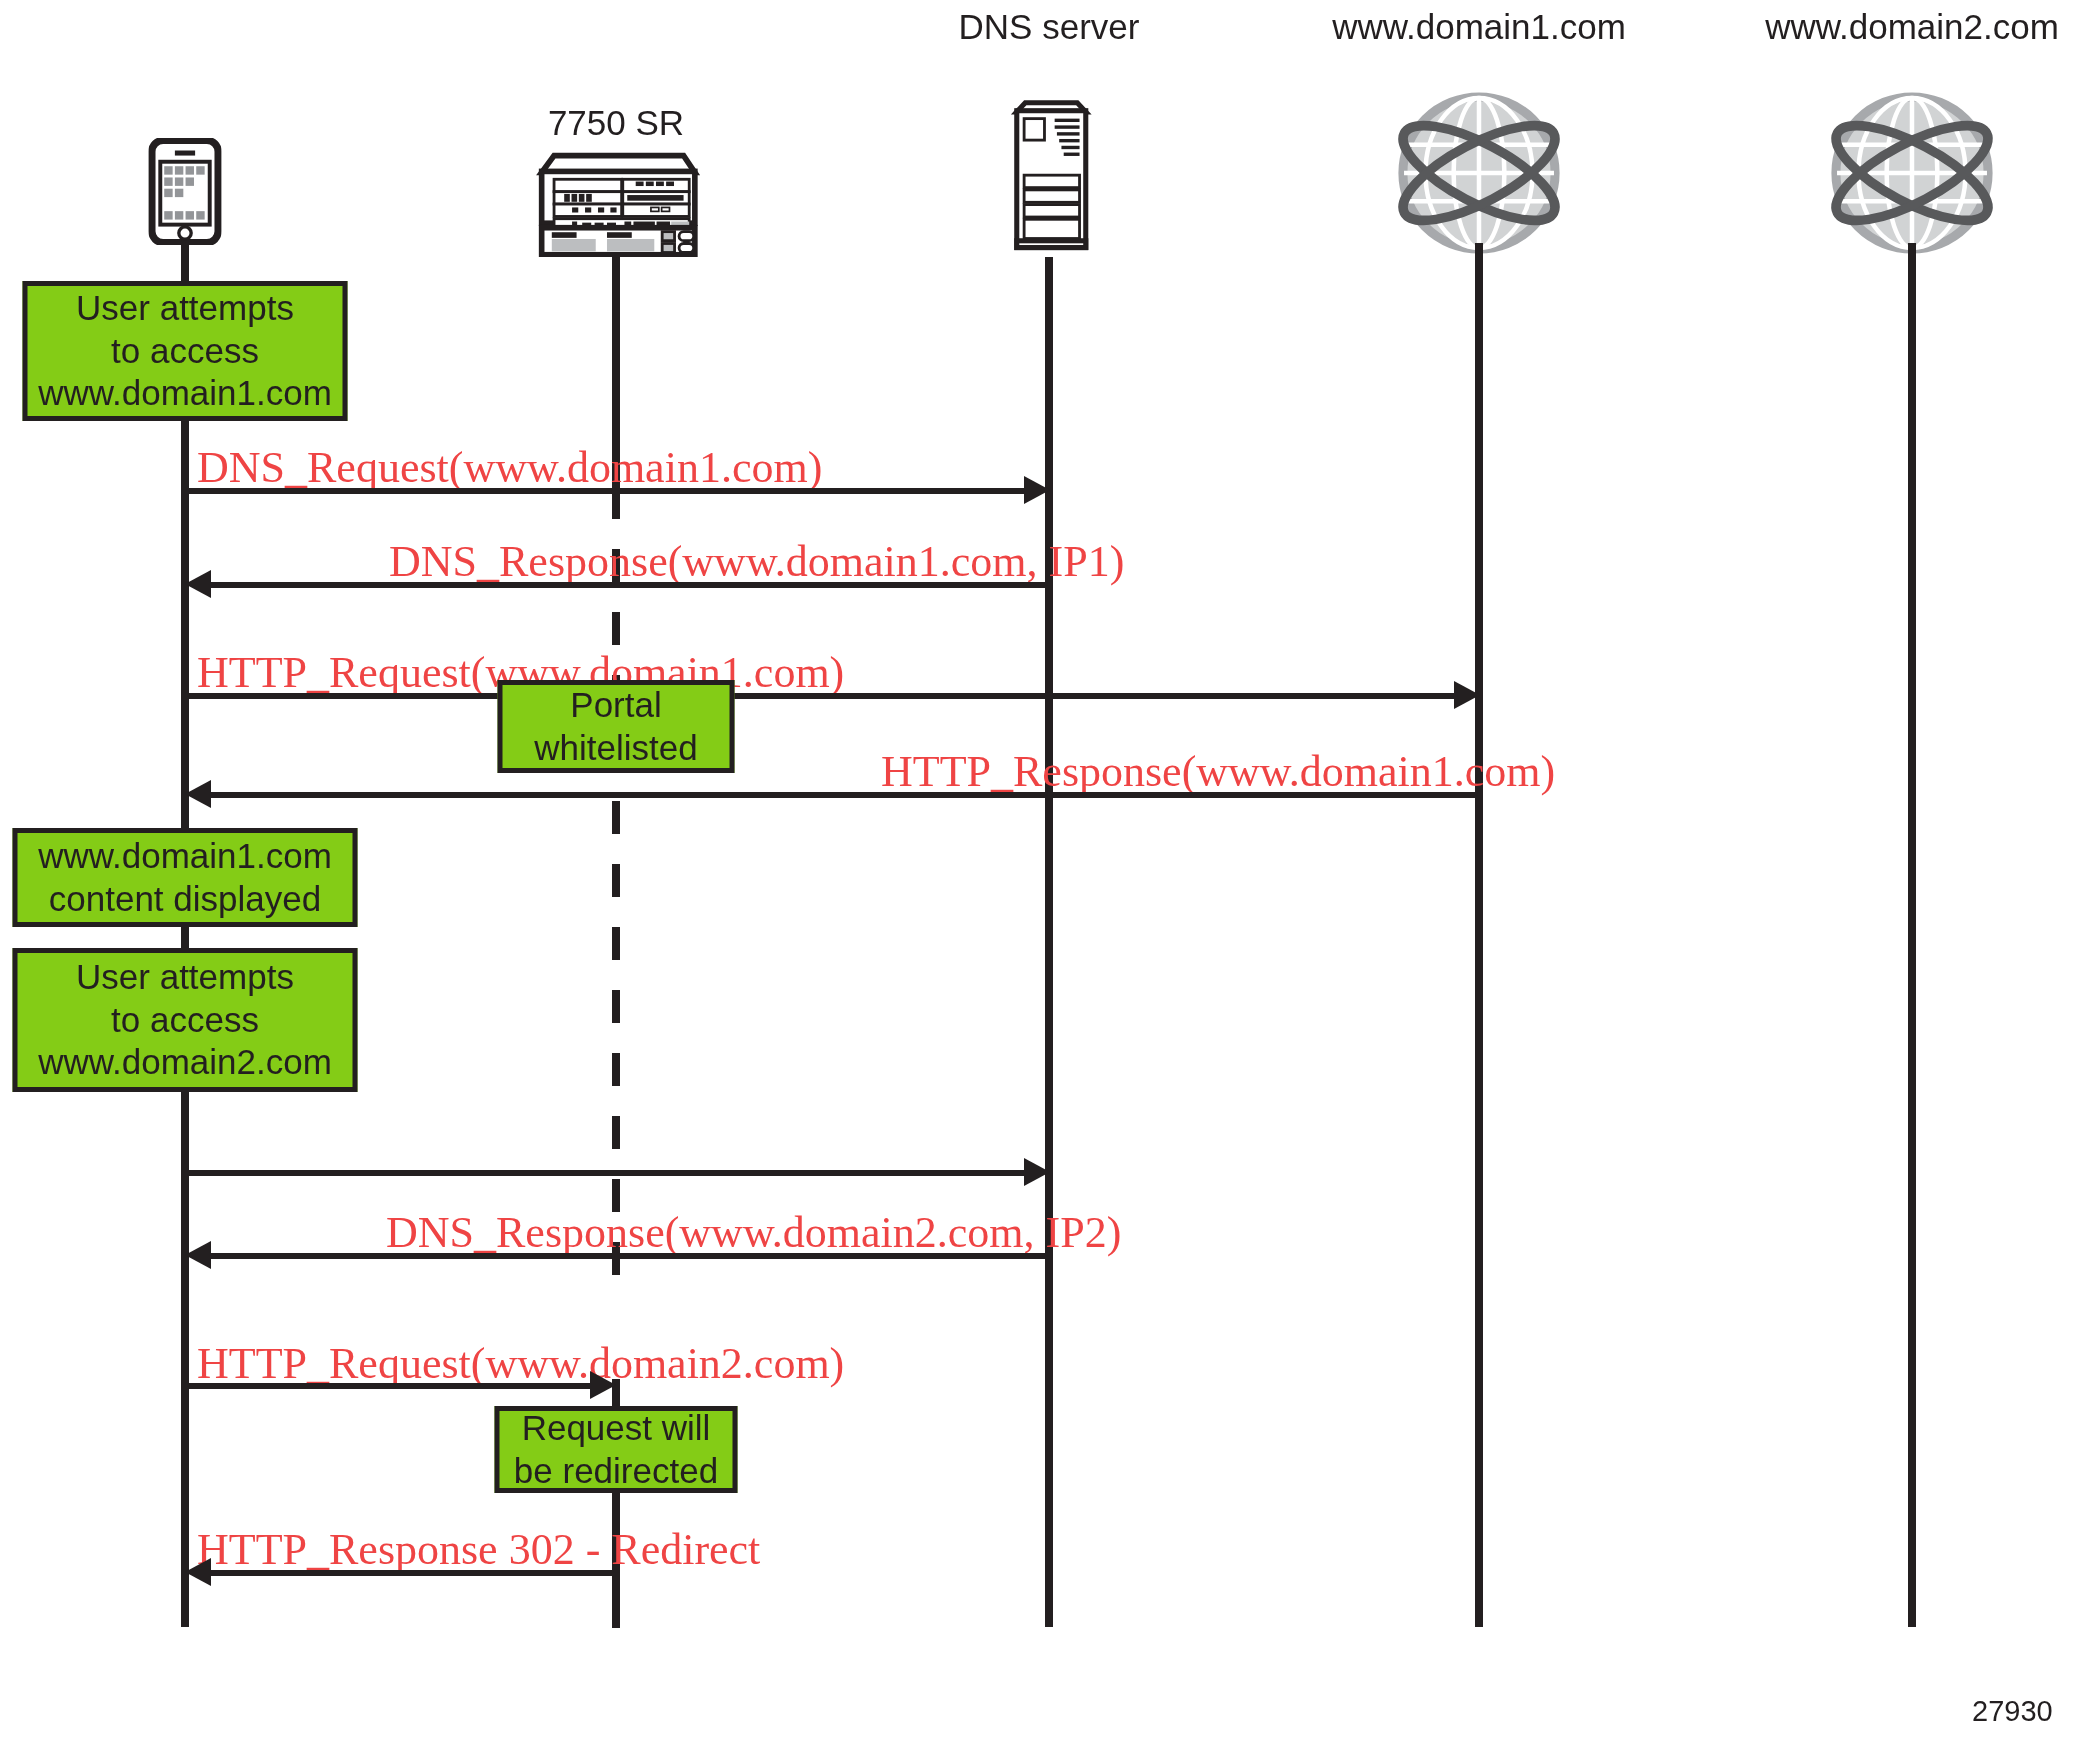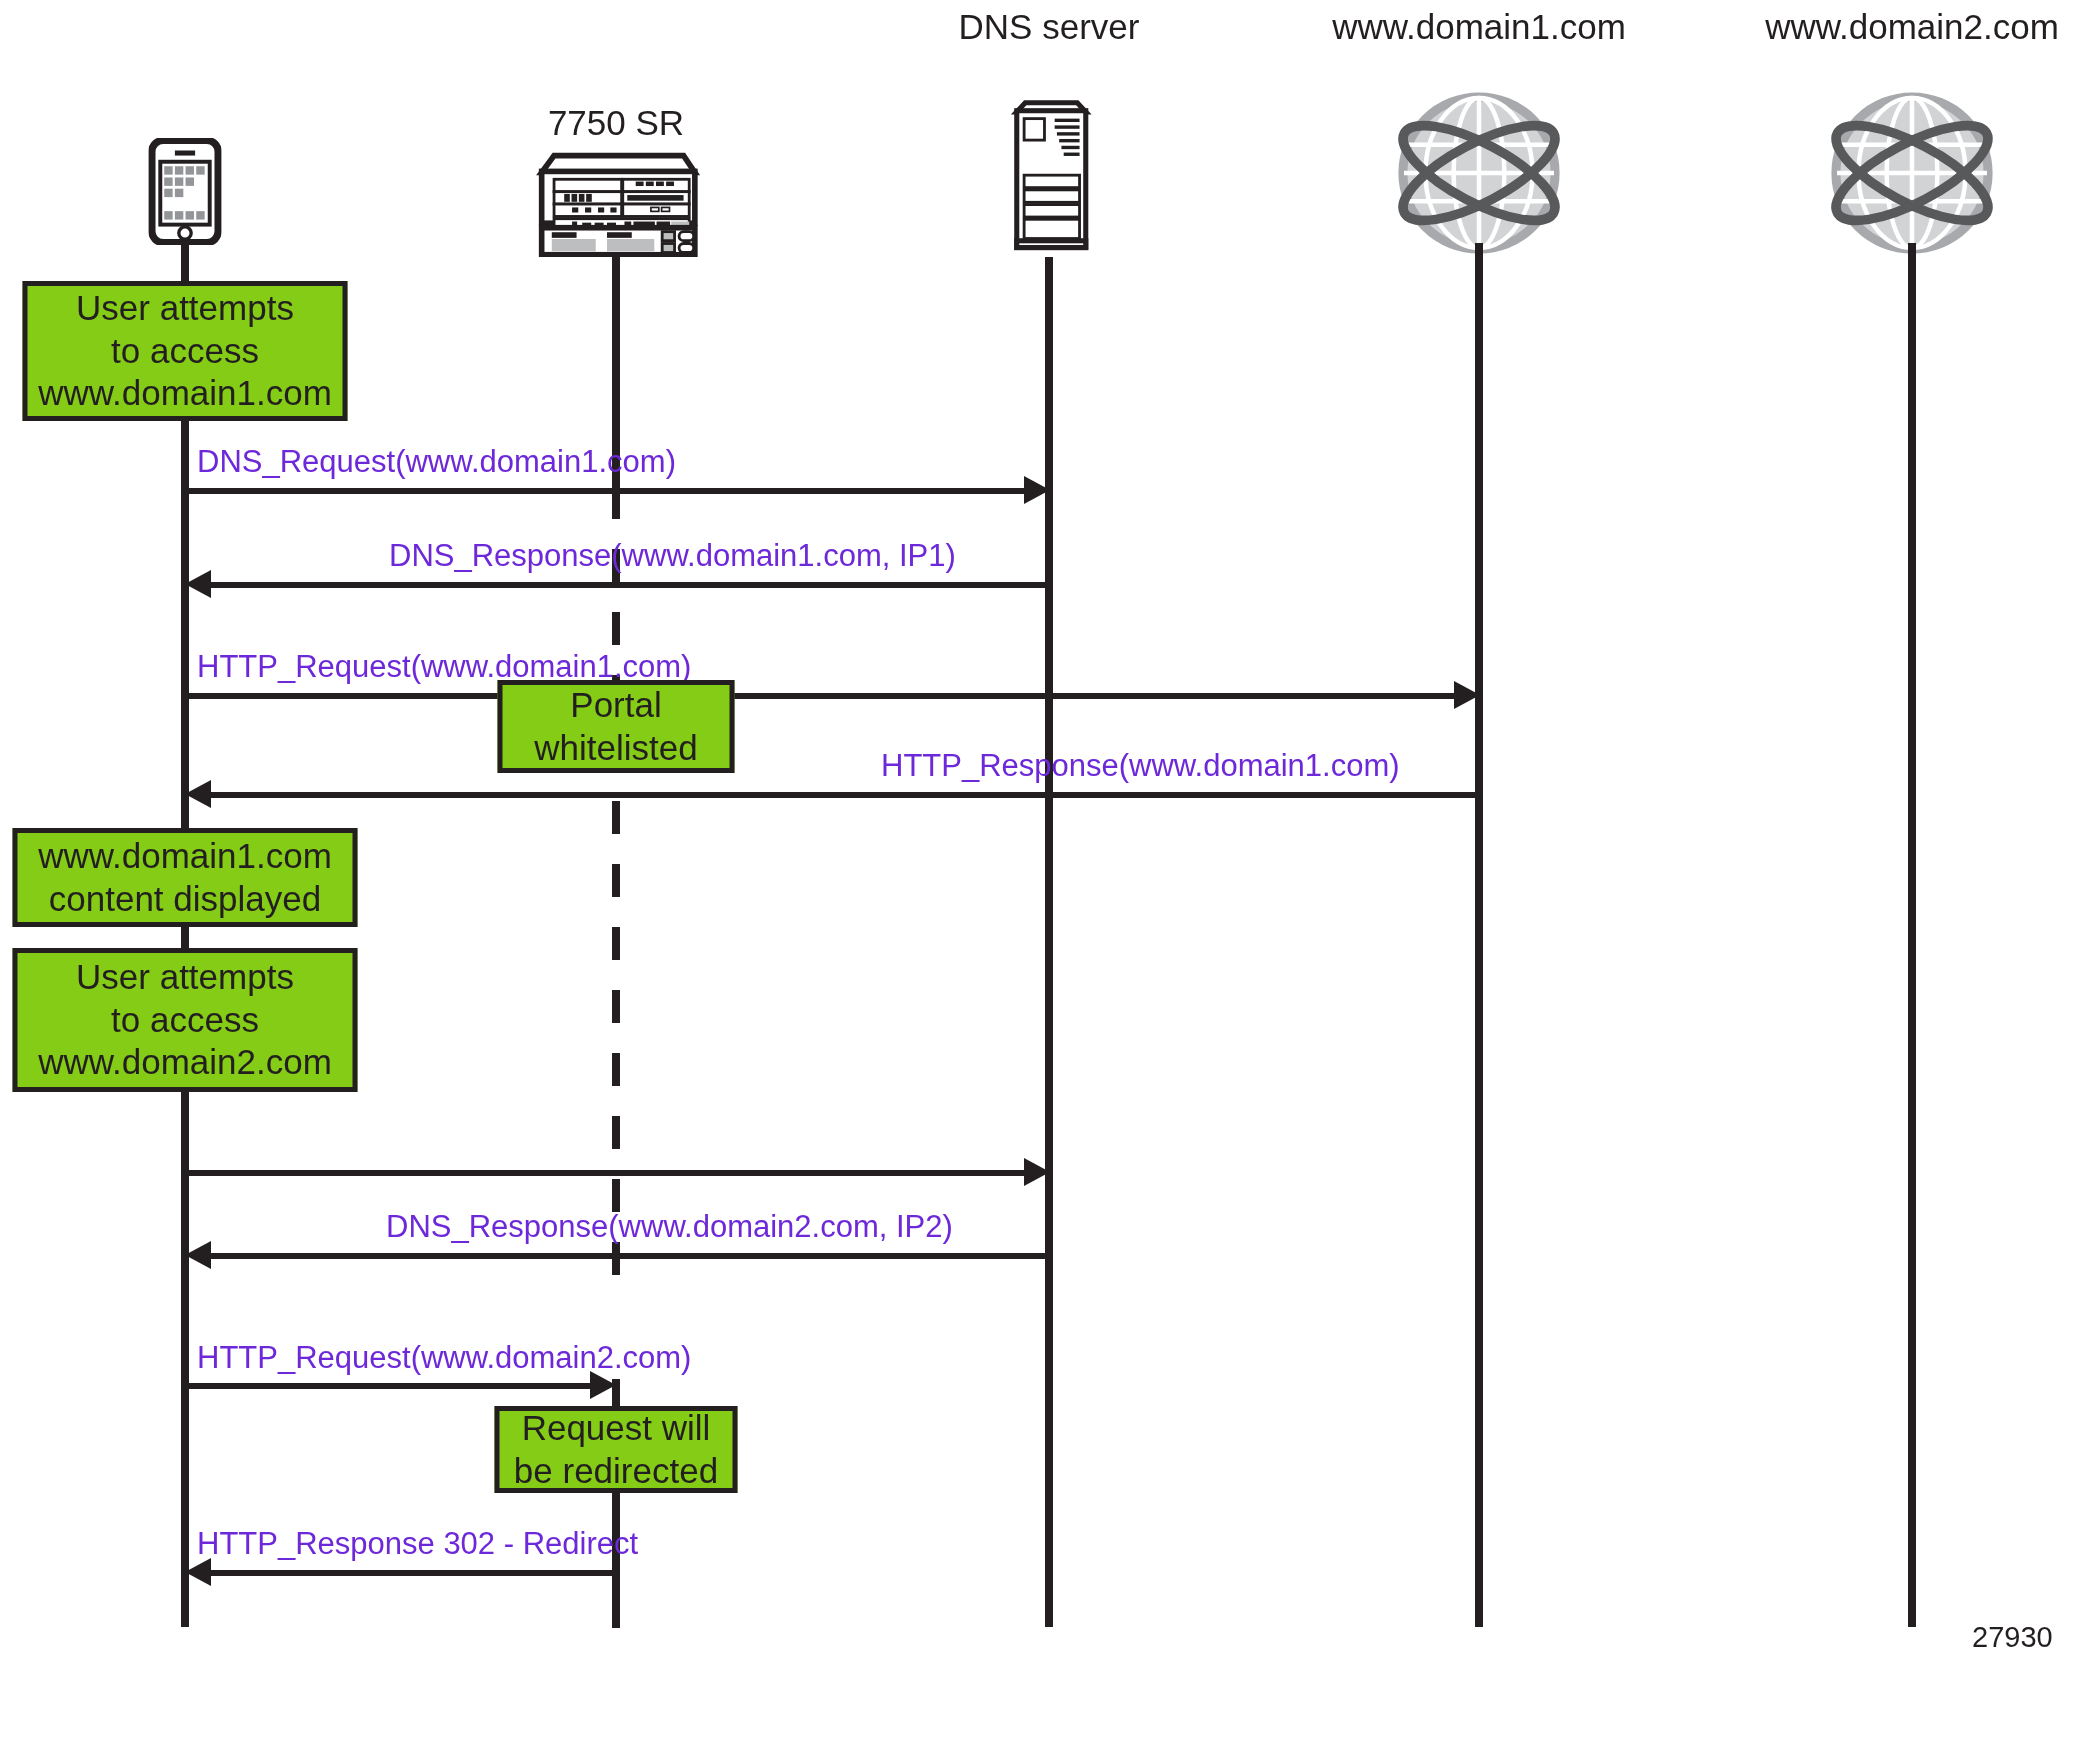--- a/index.html
+++ b/index.html
@@ -63,24 +63,25 @@
     border-bottom: 14.7px solid transparent;
     border-left: 26px solid #231f20;
   }
   .arrowhead.left {
     border-top: 14.7px solid transparent;
     border-bottom: 14.7px solid transparent;
     border-right: 26px solid #231f20;
   }
   .msg-label {
     position: absolute;
-    font-size: 31px;
+    font-size: 44px;
     line-height: 1.0;
     white-space: nowrap;
-    color: #6d28d9;
+    color: #ef4444;
+    font-family: Liberation Serif, serif;
   }
   
   .note {
     position: absolute;
     background: #84cc16;
     border: 5.1px solid #231f20;
     box-sizing: border-box;
     display: flex;
     flex-direction: column;
     align-items: center;
@@ -303,16 +304,16 @@
 
   <div class="note" style="left:616px; top:1406px; width:243px; height:87px;">
     <div>Request will</div>
     <div>be redirected</div>
   </div>
 
   <div class="msg-label" style="left:197px; top:1528px;">HTTP_Response 302 - Redirect</div>
   <div class="msg" style="left:211px; top:1570px; width:405px;"></div>
   <div class="arrowhead left" style="left:185px; top:1558px;"></div>
 
-  <div class="fig-id" style="left:1972px; top:1621px;">27930</div>
+  <div class="fig-id" style="left:1972px; top:1695px;">27930</div>
 
 </div>
 
 
 </body></html>

